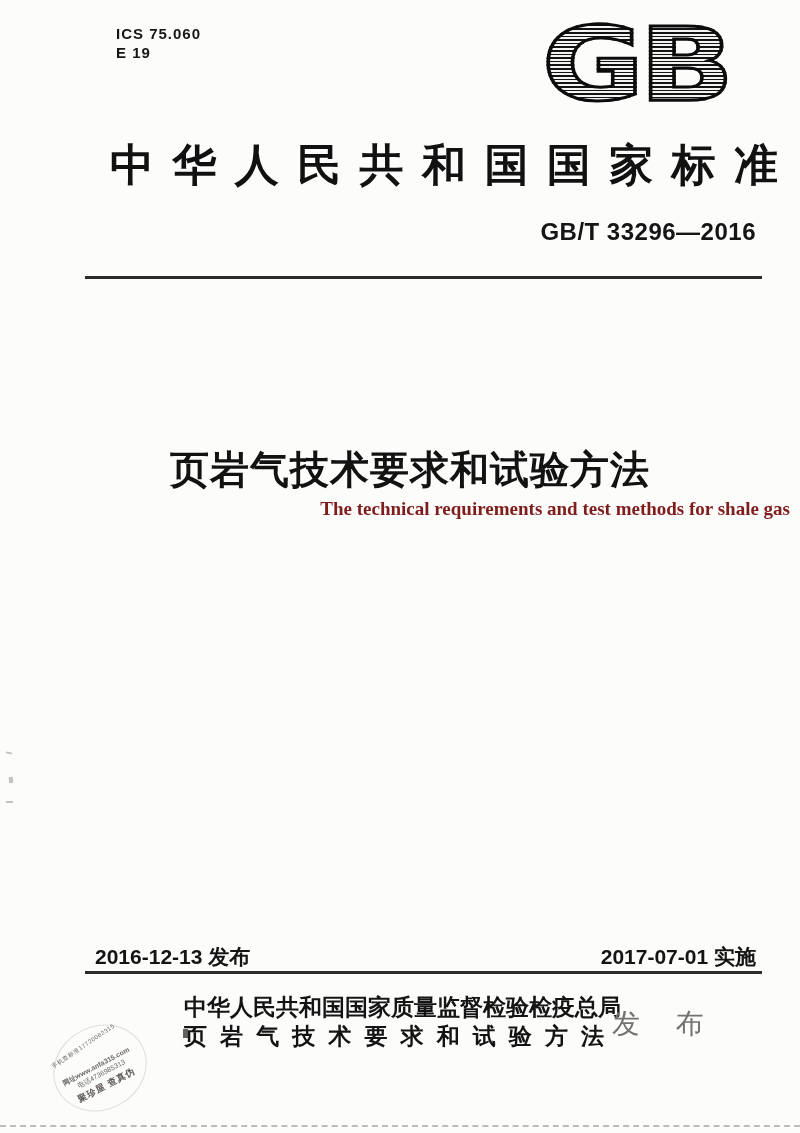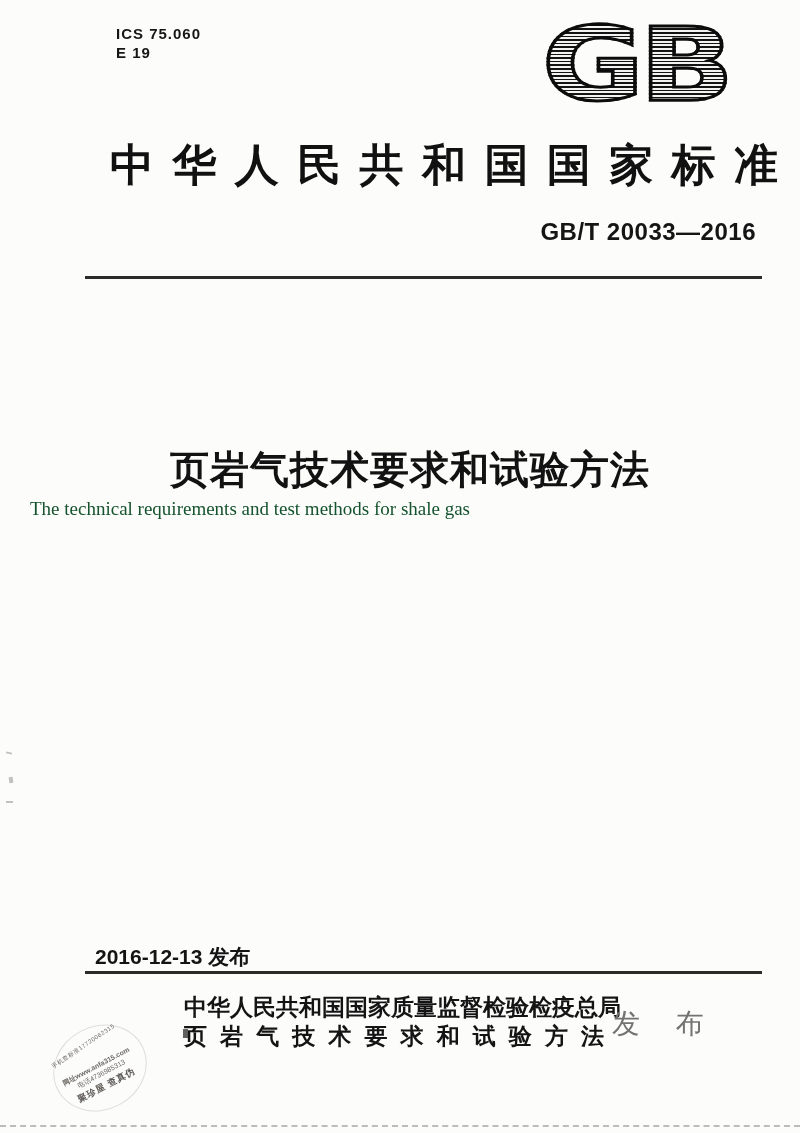--- a/index.html
+++ b/index.html
@@ -76,25 +76,25 @@
     font-weight: 700;
     font-size: 39px;
     letter-spacing: 1px;
     color: #121212;
     font-family: "DejaVu Sans", sans-serif;
     margin-top: 20px;
   }
 
   .en-title {
     left: 30px; top: 498px; width: 760px;
-    text-align: left;
+    text-align: right;
     font-family: "Liberation Serif", "DejaVu Serif", serif;
-    font-weight: 400;
+    font-weight: 700;
     font-size: 19px;
-    color: #14532d;
+    color: #7f1d1d;
   }
 
   
   .dates-row {
     left: 95px; top: 943px; width: 661px;
     display: flex; justify-content: space-between;
     font-size: 21px; font-weight: 700;
     color: #141414;
   }
 
@@ -172,30 +172,31 @@
 
 <div class="abs ics-block">
   <div>ICS 75.060</div>
   <div>E 19</div>
 </div>
 
 <div class="abs gb-logo">GB</div>
 
 <div class="abs std-header">中华人民共和国国家标准</div>
 
-<div class="abs std-number">GB/T 20033—2016</div>
+<div class="abs std-number">GB/T 33296—2016</div>
 
 <div class="abs rule rule-top"></div>
 
 <div class="abs main-title">页岩气技术要求和试验方法</div>
 
 <div class="abs en-title">The technical requirements and test methods for shale gas</div>
 
 <div class="abs dates-row">
   <span>2016-12-13 发布</span>
+  <span>2017-07-01 实施</span>
 </div>
 
 <div class="abs rule rule-mid"></div>
 
 <div class="abs issuer-line issuer-1">中华人民共和国国家质量监督检验检疫总局</div>
 <div class="abs issuer-line issuer-2">页岩气技术要求和试验方法</div>
 <div class="abs issue-label">发 布</div>
 
 <div class="abs stamp">
   <div class="stamp-circle"></div>

